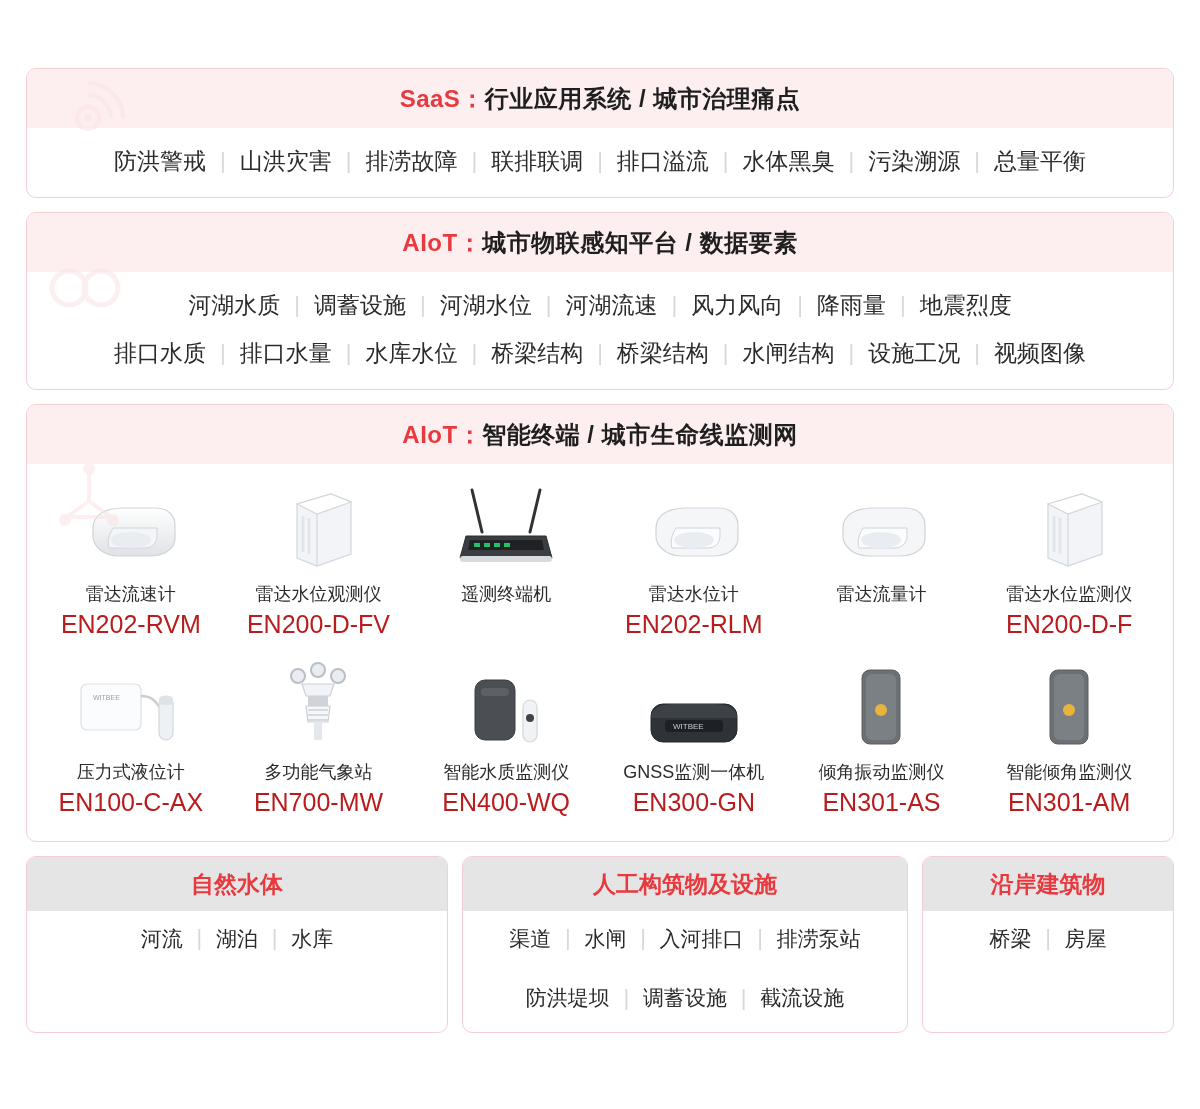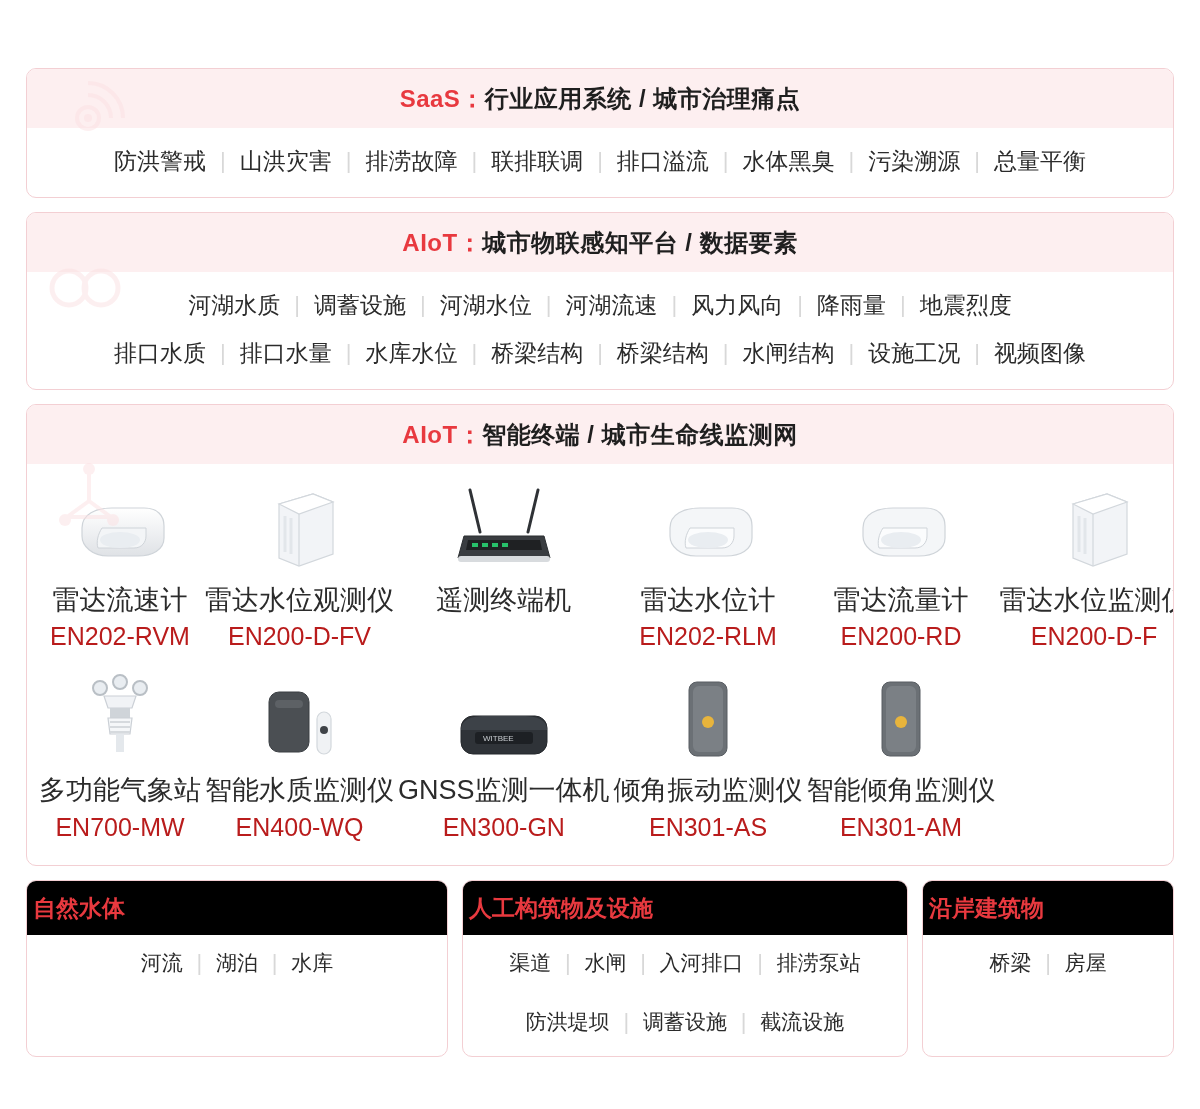--- a/index.html
+++ b/index.html
@@ -84,21 +84,21 @@
     padding: 6px 2px 4px 2px;
   }
   .device .art {
     height: 92px;
     display: flex;
     align-items: flex-end;
     justify-content: center;
     margin-bottom: 10px;
   }
   .device .name {
-    font-size: 27px;
+    font-size: 18px;
     color: #2b2b2b;
     line-height: 1.35;
     white-space: nowrap;
   }
   .device .model {
     font-size: 25px;
     color: #b91c1c;
     line-height: 1.45;
     white-space: nowrap;
   }
@@ -108,21 +108,22 @@
     display: flex;
     gap: 14px;
     align-items: stretch;
   }
   .bottom-row .card { margin-bottom: 0; }
   .b1 { flex: 0 0 420px; }
   .b2 { flex: 1 1 auto; }
   .b3 { flex: 0 0 250px; }
 
   .bcard-head {
-    background: #000000;
+    background: #e5e5e5;
+    text-align: center;
     font-size: 23px;
     font-weight: bold;
     color: #e8393f;
     padding: 12px 6px 11px 6px;
   }
   .bcard-body {
     padding: 14px 10px 16px 10px;
   }
   .bcard-body .tagrow { font-size: 21px; font-family: Liberation Mono, monospace; }
   .bcard-body .tagrow .tag { padding: 0 10px; }
@@ -309,39 +310,51 @@
 
       <div class="device">
         <div class="art">
           <svg width="104" height="74" viewBox="0 0 104 74">
             <path d="M14 30 C14 16 28 10 44 10 L76 10 C90 10 96 18 96 28 L96 40 C96 52 84 58 70 58 L40 58 C24 58 14 48 14 38 Z" fill="#f4f6f8" stroke="#cfd4d9" stroke-width="1.2"></path>
             <path d="M30 50 L66 50 C74 50 78 44 78 38 L78 30 L34 30 C30 36 28 44 30 50 Z" fill="#fbfcfd" stroke="#cfd4d9" stroke-width="1"></path>
             <ellipse cx="52" cy="42" rx="20" ry="8" fill="#e9edf1"></ellipse>
           </svg>
         </div>
         <div class="name">雷达流量计</div>
-        <div class="model">EN200-RD</div>
       </div>
 
       <div class="device">
         <div class="art">
           <svg width="90" height="84" viewBox="0 0 90 84">
             <path d="M24 16 L58 6 L78 14 L78 66 L44 78 L24 70 Z" fill="#f2f4f7" stroke="#d2d7dc" stroke-width="1.2"></path>
             <path d="M24 16 L58 6 L78 14 L44 26 Z" fill="#ffffff" stroke="#d2d7dc" stroke-width="1.2"></path>
             <path d="M44 26 L44 78" fill="none" stroke="#d2d7dc" stroke-width="1.2"></path>
             <g stroke="#e2e6ea" stroke-width="3">
               <path d="M30 28 L30 64"></path>
                 <path d="M36 30 L36 66"></path>
             </g>
           </svg>
         </div>
         <div class="name">雷达水位监测仪</div>
         <div class="model">EN200-D-F</div>
       </div>
 
+      <div class="device">
+        <div class="art">
+          <svg width="120" height="84" viewBox="0 0 120 84">
+            <rect x="10" y="18" width="60" height="46" rx="6" fill="#fbfcfd" stroke="#dde1e5" stroke-width="1.2"></rect>
+            <text x="22" y="34" font-size="7" fill="#9aa2aa" font-family="'Liberation Sans',sans-serif">WITBEE</text>
+            <path d="M70 30 C86 30 86 42 94 46" fill="none" stroke="#c9ced3" stroke-width="2.5"></path>
+            <rect x="88" y="30" width="14" height="44" rx="7" fill="#eef1f4" stroke="#d2d7dc" stroke-width="1.2"></rect>
+            <rect x="88" y="30" width="14" height="9" rx="4" fill="#dfe3e7"></rect>
+          </svg>
+        </div>
+        <div class="name">压力式液位计</div>
+        <div class="model">EN100-C-AX</div>
+      </div>
 
       <div class="device">
         <div class="art">
           <svg width="92" height="88" viewBox="0 0 92 88">
             <g stroke="#b9bfc5" stroke-width="2" fill="#e9edf1">
               <circle cx="26" cy="14" r="7"></circle>
                 <circle cx="46" cy="8" r="7"></circle>
                 <circle cx="66" cy="14" r="7"></circle>
             </g>
             <path d="M30 22 L62 22 L58 34 L34 34 Z" fill="#f1f3f6" stroke="#cbd0d6" stroke-width="1.2"></path>

